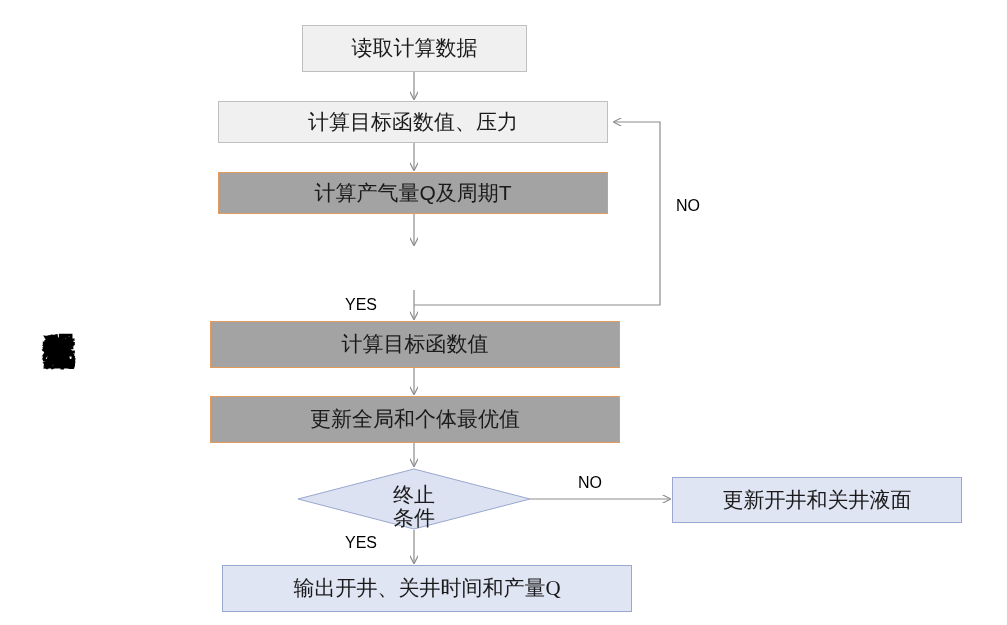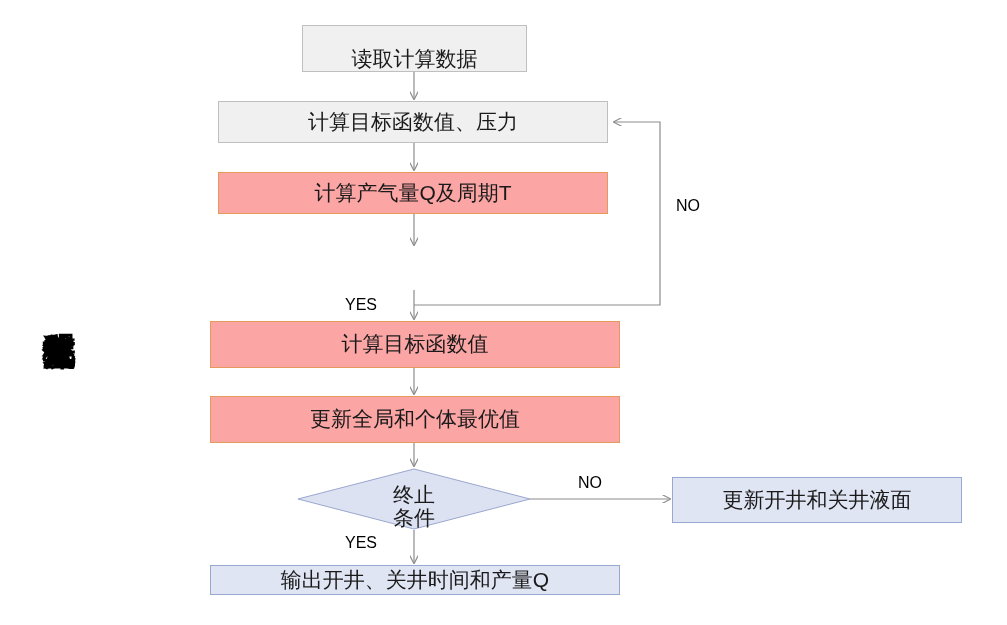--- a/index.html
+++ b/index.html
@@ -47,26 +47,27 @@
     font-size: 21px;
     color: #1a1a1a;
     line-height: 1.15;
     white-space: pre;
   }
   .node.gray {
     background: #f0f0f0;
     border: 1px solid #bfbfbf;
   }
   .node.orange {
-    background: #fca5a5;
+    background: #a3a3a3;
     border: 1px solid #e49a5a;
   }
   .node.blue {
     background: #e0e5f4;
     border: 1px solid #9aa7ce;
+    font-family: Liberation Serif, serif;
   }
 
   
   .diamond-wrap {
     position: absolute;
   }
   .diamond-wrap svg {
     display: block;
   }
   .diamond-label {
@@ -132,21 +133,21 @@
       <line x1="414" y1="443" x2="414" y2="466" marker-end="url(#arrow)"></line>
 
       <line x1="530" y1="499" x2="670" y2="499" marker-end="url(#arrow)"></line>
 
       <line x1="414" y1="530" x2="414" y2="563" marker-end="url(#arrow)"></line>
     </g>
   </svg>
 
   <div class="vtitle">柱塞优化算法流程</div>
 
-  <div class="node gray" style="left:302px; top:25px; width:225px; height:47px;align-items:flex-end;">
+  <div class="node gray" style="left:302px; top:25px; width:225px; height:47px;">
     <span>读取计算数据</span>
   </div>
 
   <div class="node gray" style="left:218px; top:101px; width:390px; height:42px;">
     <span>计算目标函数值、压力</span>
   </div>
 
   <div class="node orange" style="left:218px; top:172px; width:390px; height:42px;">
     <span>计算产气量Q及周期T</span>
   </div>
@@ -167,21 +168,21 @@
     <div class="diamond-label">
       <span>终止</span>
       <span>条件</span>
     </div>
   </div>
 
   <div class="node blue" style="left:672px; top:477px; width:290px; height:46px;">
     <span>更新开井和关井液面</span>
   </div>
 
-  <div class="node blue" style="left:210px; top:565px; width:410px; height:30px;">
+  <div class="node blue" style="left:222px; top:565px; width:410px; height:47px;">
     <span>输出开井、关井时间和产量Q</span>
   </div>
 
   <div class="edge-label" style="left:345px; top:296px;">YES</div>
 
   <div class="edge-label" style="left:676px; top:197px;">NO</div>
 
   <div class="edge-label" style="left:578px; top:474px;">NO</div>
 
   <div class="edge-label" style="left:345px; top:534px;">YES</div>

